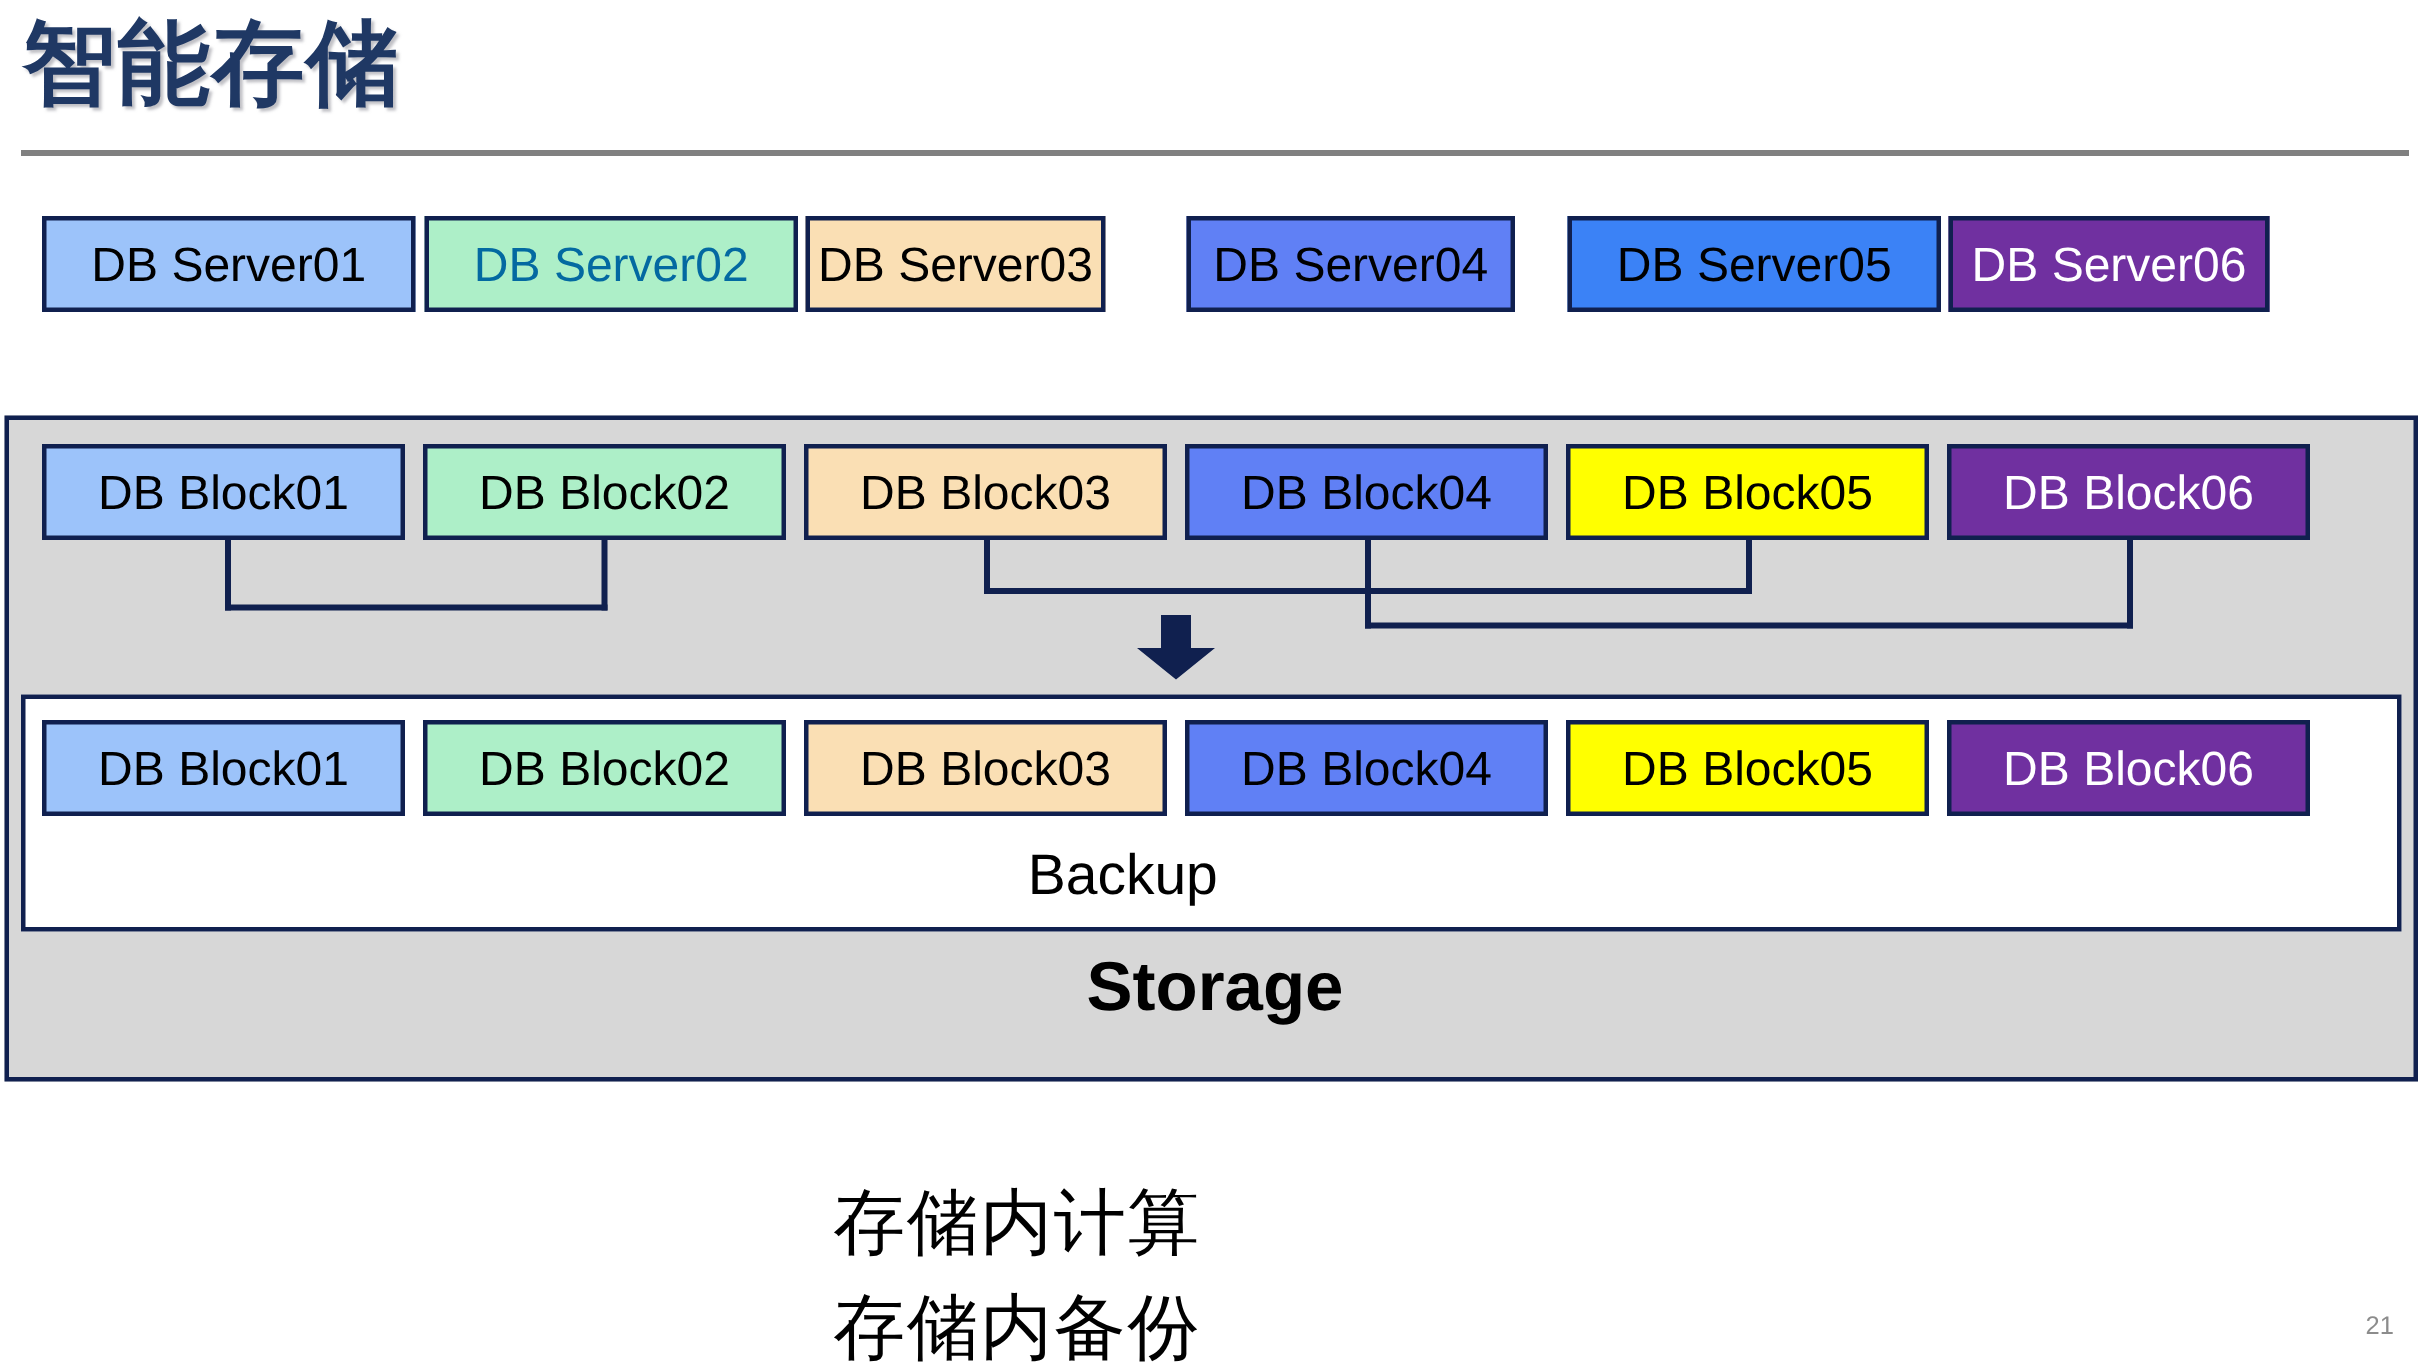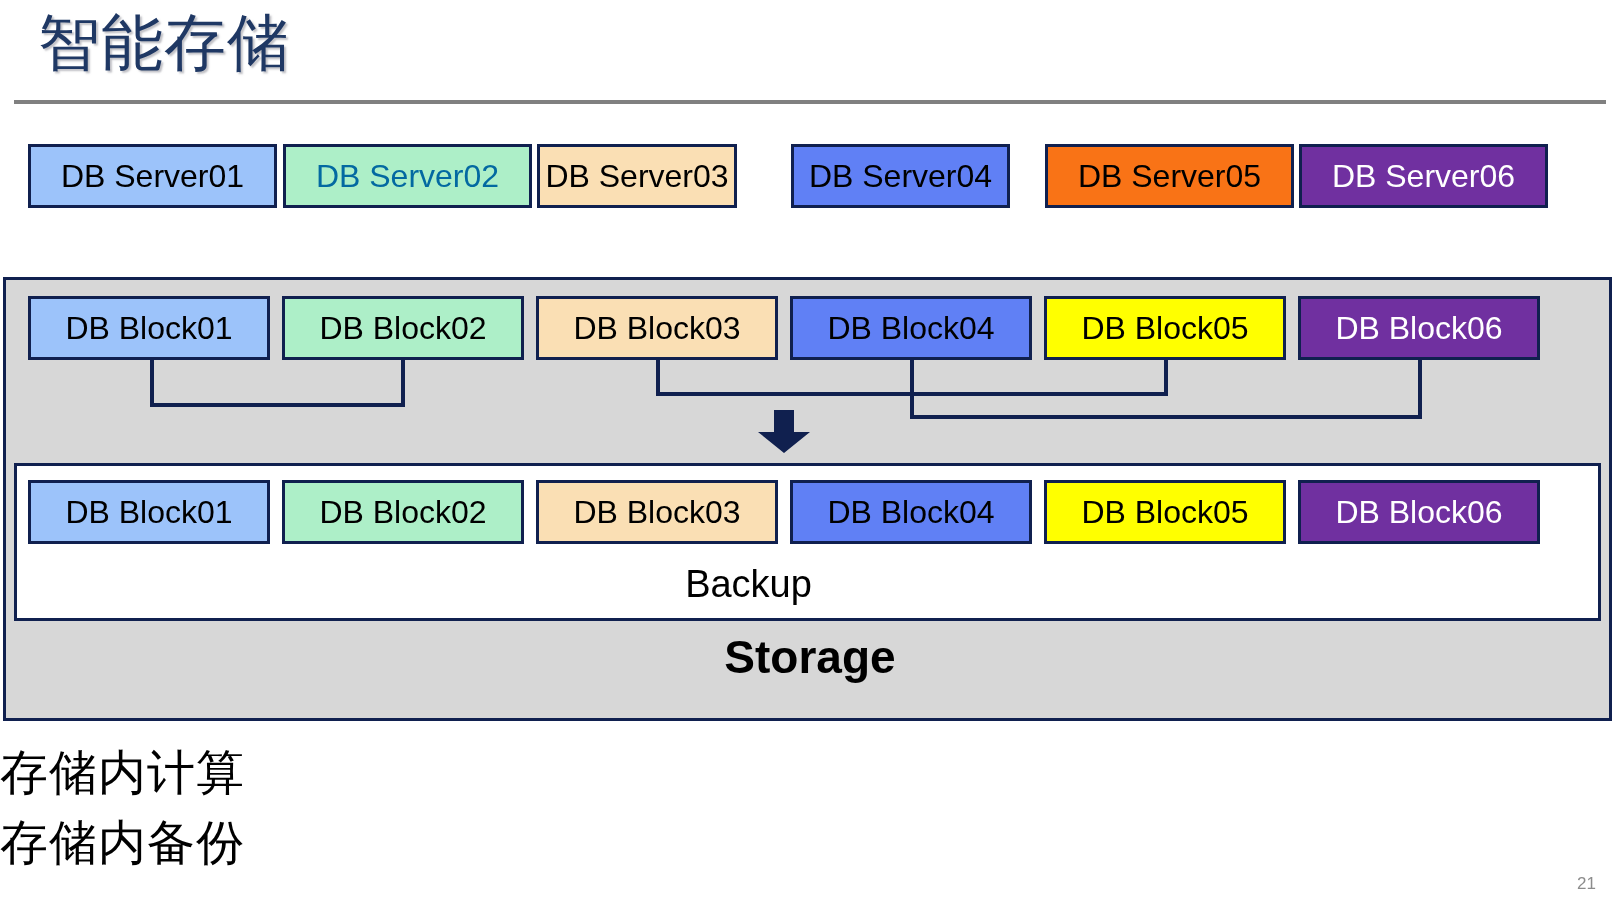--- a/index.html
+++ b/index.html
@@ -11,24 +11,24 @@
     width: 1620px;
     height: 910px;
     font-family: "Liberation Sans", "DejaVu Sans", sans-serif;
     overflow: hidden;
     position: relative;
   }
 
   
   #slide-title {
     position: absolute;
-    left: 38px;
+    left: 15px;
     top: 4px;
     font-size: 62px;
-    font-weight: 400;
+    font-weight: 700;
     color: #1F3864;
     letter-spacing: 1px;
     text-shadow: 2px 2px 2px rgba(140,140,150,0.55);
     white-space: nowrap;
     line-height: 1.25;
   }
   #title-rule {
     position: absolute;
     left: 14px;
     top: 100px;
@@ -113,24 +113,25 @@
     font-size: 46px;
     font-weight: 700;
     color: #000000;
   }
 
   
   .caption {
     position: absolute;
     left: 0;
     width: 1356px;
-    text-align: left;
+    text-align: center;
     font-size: 48px;
     color: #000000;
     letter-spacing: 1px;
+    margin-top: 42px;
   }
   #caption-1 { top: 741px; }
   #caption-2 { top: 811px; }
 
   #page-number {
     position: absolute;
     right: 24px;
     bottom: 16px;
     font-size: 17px;
     color: #8C8C8C;
@@ -140,22 +141,22 @@
 <body>
 
 <div id="slide-title">智能存储</div>
 <div id="title-rule"></div>
 
 <div id="server-row">
     <div class="node" style="left: 28px; width: 249px; background: rgb(156, 195, 250); color: rgb(0, 0, 0);">DB Server01</div>
     <div class="node" style="left: 283px; width: 249px; background: rgb(173, 239, 200); color: #0369a1;">DB Server02</div>
     <div class="node" style="left: 537px; width: 200px; background: rgb(250, 223, 180); color: rgb(0, 0, 0);">DB Server03</div>
     <div class="node" style="left: 791px; width: 219px; background: rgb(96, 128, 245); color: rgb(0, 0, 0);">DB Server04</div>
-    <div class="node" style="left: 1045px; width: 249px; background: #f97316; color: rgb(0, 0, 0);">DB Server05</div>
-    <div class="node light" style="left: 1299px; width: 249px; background: rgb(112, 48, 160); color: rgb(255, 255, 255);">DB Server06</div>
+    <div class="node" style="left: 1045px; width: 249px; background: #3b82f6; color: rgb(0, 0, 0);">DB Server05</div>
+    <div class="node light" style="left: 1299px; width: 214px; background: rgb(112, 48, 160); color: rgb(255, 255, 255);">DB Server06</div>
   </div>
 
 <div id="storage-container"></div>
 
 <div id="block-row-top">
     <div class="node" style="left: 28px; width: 242px; background: rgb(156, 195, 250); color: rgb(0, 0, 0);">DB Block01</div>
     <div class="node" style="left: 282px; width: 242px; background: rgb(173, 239, 200); color: rgb(0, 0, 0);">DB Block02</div>
     <div class="node" style="left: 536px; width: 242px; background: rgb(250, 223, 180); color: rgb(0, 0, 0);">DB Block03</div>
     <div class="node" style="left: 790px; width: 242px; background: rgb(96, 128, 245); color: rgb(0, 0, 0);">DB Block04</div>
     <div class="node" style="left: 1044px; width: 242px; background: rgb(255, 255, 0); color: rgb(0, 0, 0);">DB Block05</div>

